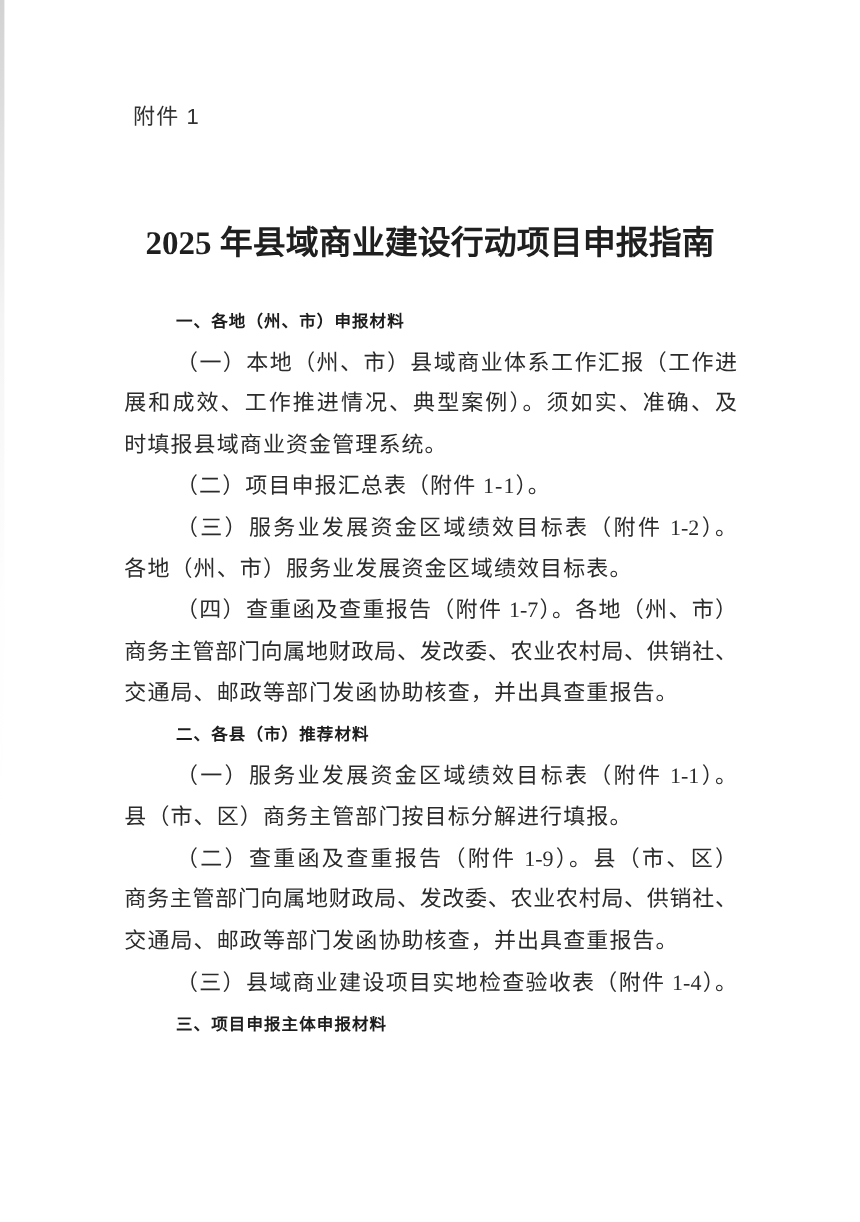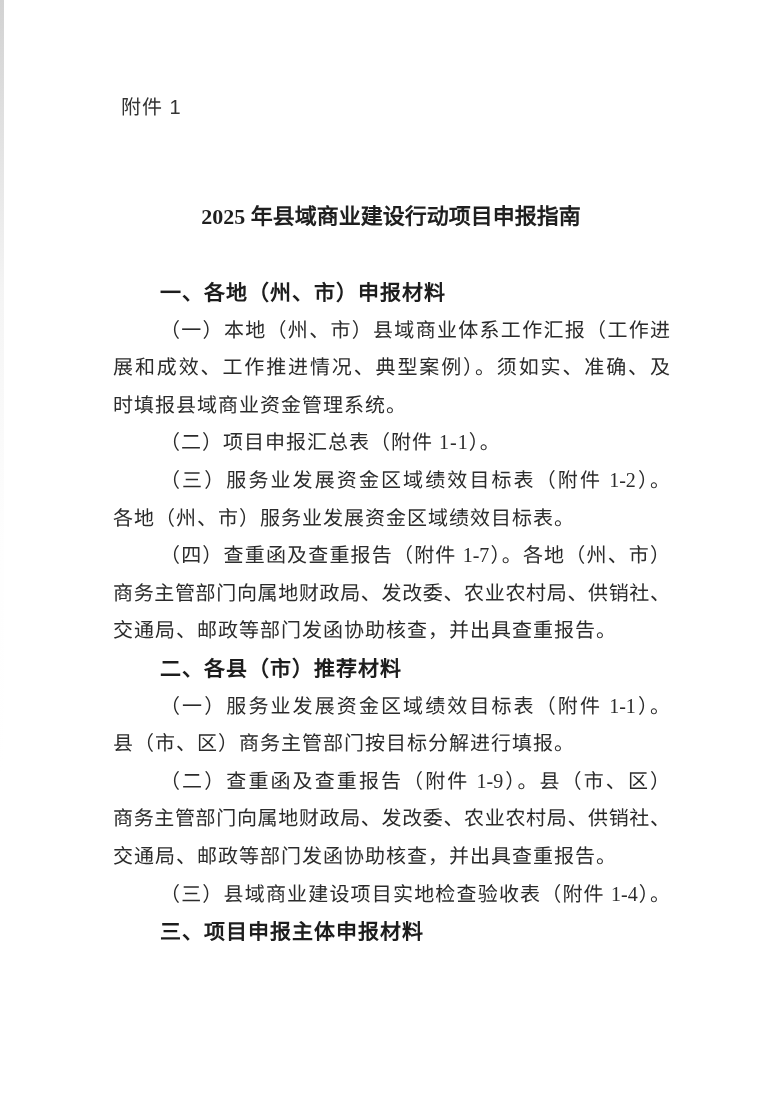--- a/index.html
+++ b/index.html
@@ -42,21 +42,21 @@
   .title {
     position: absolute;
     left: 0;
     top: 180px;
     width: 100%;
     height: 44px;
     line-height: 44px;
     text-align: center;
     font-family: "Liberation Serif", serif;
     font-weight: 700;
-    font-size: 22px;
+    font-size: 30px;
     color: #1f1f1f;
   }
   .body-block {
     position: absolute;
     left: 113px;
     top: 274px;
     width: 557px;
   }
   .ln {
     height: 37.6px;
@@ -75,21 +75,21 @@
   }
   .ind {
     padding-left: 47px;
   }
   .hd {
     height: 37.6px;
     line-height: 37.6px;
     padding-left: 47px;
     font-family: "Liberation Sans", sans-serif;
     font-weight: 700;
-    font-size: 21px;
+    font-size: 15px;
     color: #1d1d1d;
     letter-spacing: 1px;
     overflow: hidden;
   }
   .pageno {
     position: absolute;
     left: 0;
     top: 1014px;
     width: 100%;
     height: 20px;

